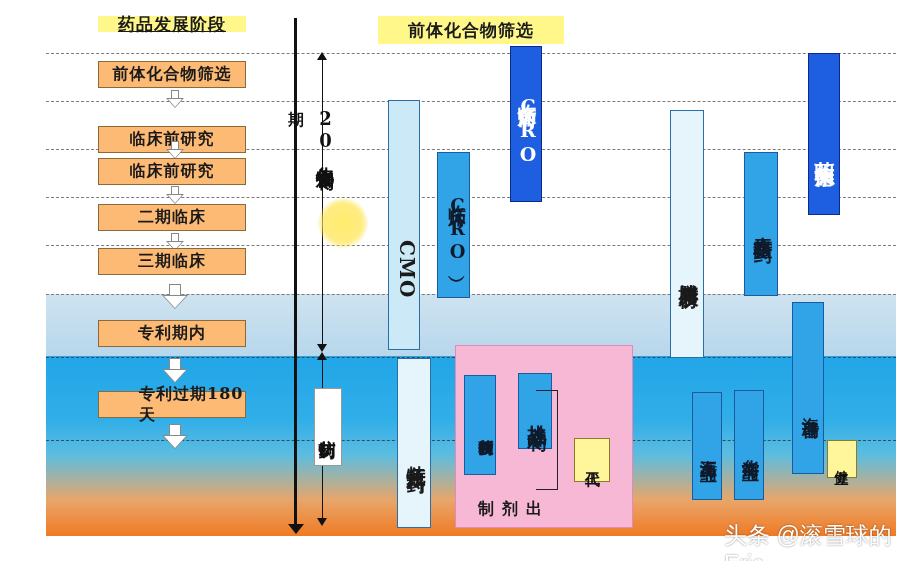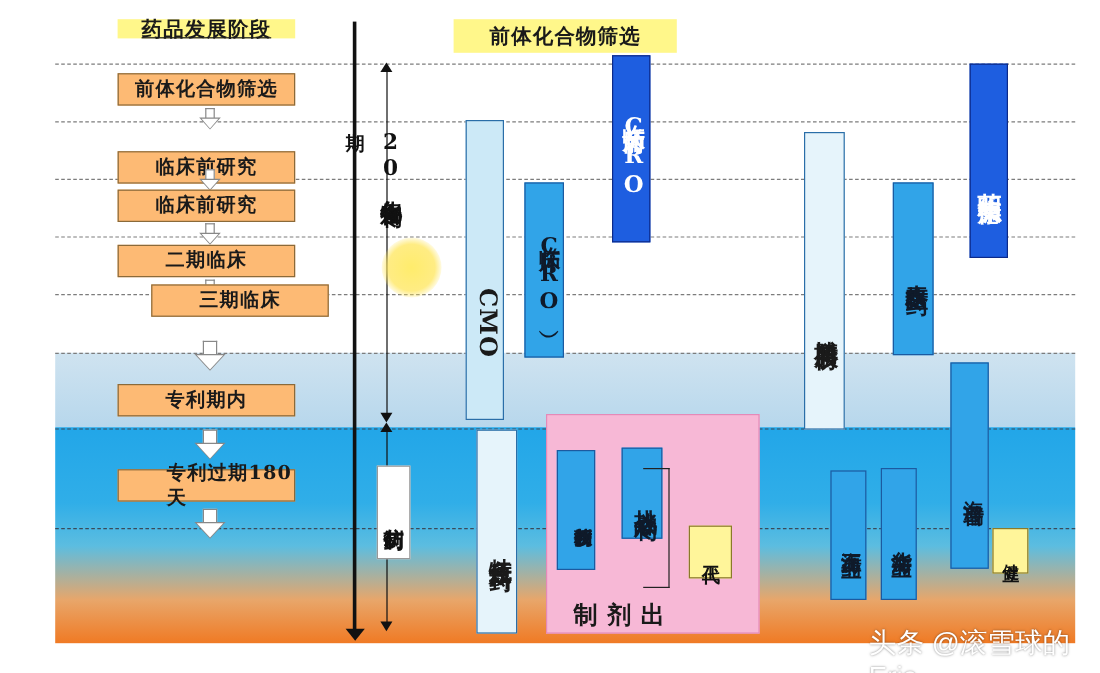--- a/index.html
+++ b/index.html
@@ -45,21 +45,21 @@
 
     .timeline { position: absolute; left: 294px; top: 18px; width: 3px; height: 510px; background: #111; }
     .timeline-head { position: absolute; left: 288px; top: 524px; width: 0; height: 0;
       border-left: 8px solid transparent; border-right: 8px solid transparent; border-top: 10px solid #111; }
 
     .dim-line { position: absolute; left: 322px; width: 1px; background: #111; }
     .tri-up { position: absolute; width: 0; height: 0; border-left: 5px solid transparent; border-right: 5px solid transparent; border-bottom: 8px solid #111; }
     .tri-down { position: absolute; width: 0; height: 0; border-left: 5px solid transparent; border-right: 5px solid transparent; border-top: 8px solid #111; }
 
     .pink-box { position: absolute; left: 455px; top: 345px; width: 178px; height: 183px; background: #f7b8d6; border: 1px solid #e48ab8; }
-    .pink-label { position: absolute; left: 478px; top: 499px; font-size: 20px; font-weight: bold; color: #1a1a1a; letter-spacing: 8px; }
+    .pink-label { position: absolute; left: 478px; top: 499px; font-size: 16px; font-weight: bold; color: #1a1a1a; letter-spacing: 8px; }
 
     .bracket { position: absolute; border: 1px solid #222; border-left: none; }
 
     .small-yellow { position: absolute; background: #fff59a; border: 1px solid #8a7a2a; font-size: 15px; font-weight: bold; color: #111;
       display: flex; align-items: center; justify-content: center; }
 
     .watermark { position: absolute; left: 724px; top: 520px; font-family: Liberation Sans, sans-serif;
       font-size: 23px; color: #ffffff; text-shadow: 0 0 2px rgba(0,0,0,0.5); }
 
     .patent-text { position: absolute; left: 314px; top: 108px; width: 22px; font-size: 18px; font-weight: bold; color: #111;
@@ -109,21 +109,21 @@
       <div class="shaft"></div>
       <div class="head"></div>
       <div class="head-in"></div>
     </div>
   <div class="stage" style="top:204px;">二期临床</div>
   <div class="arrow-down" style="left:166px; top:233px;">
       <div class="shaft"></div>
       <div class="head"></div>
       <div class="head-in"></div>
     </div>
-  <div class="stage" style="top:237px;margin-left:28px;">三期临床</div>
+  <div class="stage" style="top:248px;">三期临床</div>
   <div class="arrow-down big" style="left:162px; top:284px;">
       <div class="shaft"></div>
       <div class="head"></div>
       <div class="head-in"></div>
     </div>
   <div class="stage" style="top:320px;">专利期内</div>
   <div class="arrow-down big" style="left:162px; top:358px;">
       <div class="shaft"></div>
       <div class="head"></div>
       <div class="head-in"></div>

